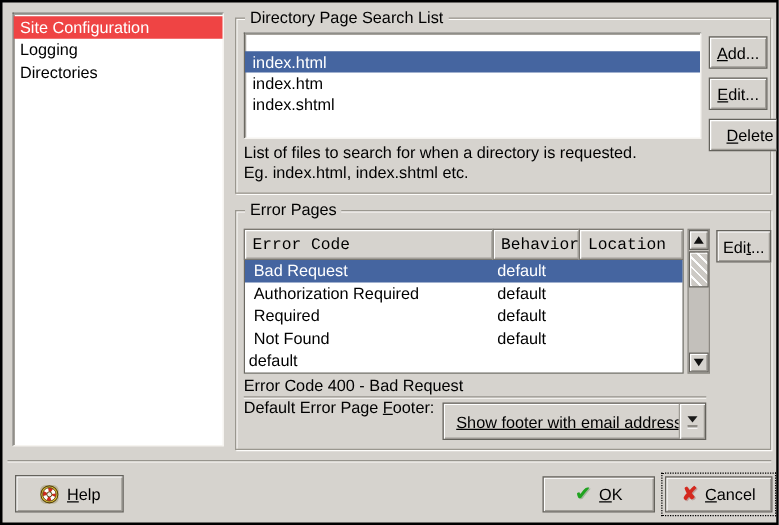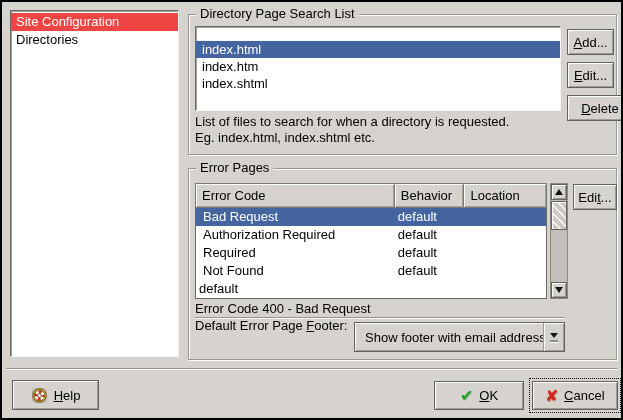--- a/index.html
+++ b/index.html
@@ -40,21 +40,21 @@
   
   .row { height:18px; line-height:18px; padding-left:5px; white-space:nowrap; overflow:hidden; }
   .row.sel { background:#ef4444; color:#fff; }
   .filerow { height:17px; line-height:17px; padding-left:6px; }
   .filerow.sel { background:#4565a0; color:#fff; }
   
   .th {
     background:#d6d3ce; border:1px solid #7b7871;
     box-shadow: inset 1px 1px 0 #ffffff, inset -1px -1px 0 #a19e98;
     height:25px; line-height:23px; padding-left:6px;
-    white-space:nowrap; overflow:hidden;
+    white-space:nowrap; overflow:hidden;font-family:Liberation Mono, monospace;
   }
   .trow { display:flex; height:18px; line-height:18px; }
   .trow .c1 { width:200px; padding-left:7px; }
   .trow .c2 { width:70px;  padding-left:3px; }
   .trow .c3 { width:82px;  padding-left:3px; }
   .trow.sel { background:#4565a0; color:#fff; }
   
   .sb-btn {
     position:absolute; left:0; width:16px; height:16px;
     background:#d6d3ce; border:1px solid #64625c;
@@ -66,40 +66,41 @@
   .thumb {
     position:absolute; left:0; width:16px;
     background-color:#ccc9c4;
     background-image:repeating-linear-gradient(45deg, rgba(255,255,255,.95) 0 1.5px, rgba(0,0,0,0) 1.5px 5.5px);
     border:1px solid #64625c; box-shadow: inset 1px 1px 0 #fff;
   }
   
   .hsep { height:1px; background:#97948d; box-shadow:0 1px 0 #fbfaf8; }
   
   .combo { display:flex; align-items:center; }
-  .combo-text { flex:1; padding-left:10px; white-space:nowrap; overflow:hidden; }
+  .combo-text { flex:1; padding-left:10px; white-space:nowrap; overflow:hidden;text-decoration:underline; }
   .combo-arrowbox {
     width:21px; align-self:stretch; display:flex; flex-direction:column;
     align-items:center; justify-content:center; gap:2px;
     border-left:1px solid #9e9b95; box-shadow: inset 1px 0 0 #ffffff;
   }
   .combo-tri { width:0; height:0; border:4px solid transparent; border-bottom:none; border-top:5px solid #1a1a1a; }
   .combo-bar { width:8px; height:2px; background:#8f8c86; box-shadow:0 1px 0 #fff; }
   .check { color:#1fa31f; font-size:16px; line-height:16px; text-shadow:1px 1px 0 rgba(0,80,0,.25); }
   .cross { color:#d4281e; font-size:15px; line-height:15px; font-weight:bold; text-shadow:1px 1px 0 rgba(120,0,0,.25); }
   .focus-dotted { outline:1px dotted #000; outline-offset:2px; }
   .statictext { white-space:nowrap; }
 </style>
 </head>
 <body>
 
 <div id="dialog">
 
   <div class="abs sunken" style="left:8px; top:8px; width:169px; height:347px; padding-top:2px;">
     <div class="row sel">Site Configuration</div>
+    <div class="row">Logging</div>
     <div class="row">Directories</div>
   </div>
 
   <div class="abs frame" style="left:186px; top:12px; width:429px; height:141px;">
     <span class="frame-label">Directory Page Search List</span>
   </div>
 
   <div class="abs sunken" style="left:193px; top:24px; width:366px; height:85px; padding-top:14px;">
     <div class="filerow sel">index.html</div>
     <div class="filerow">index.htm</div>

